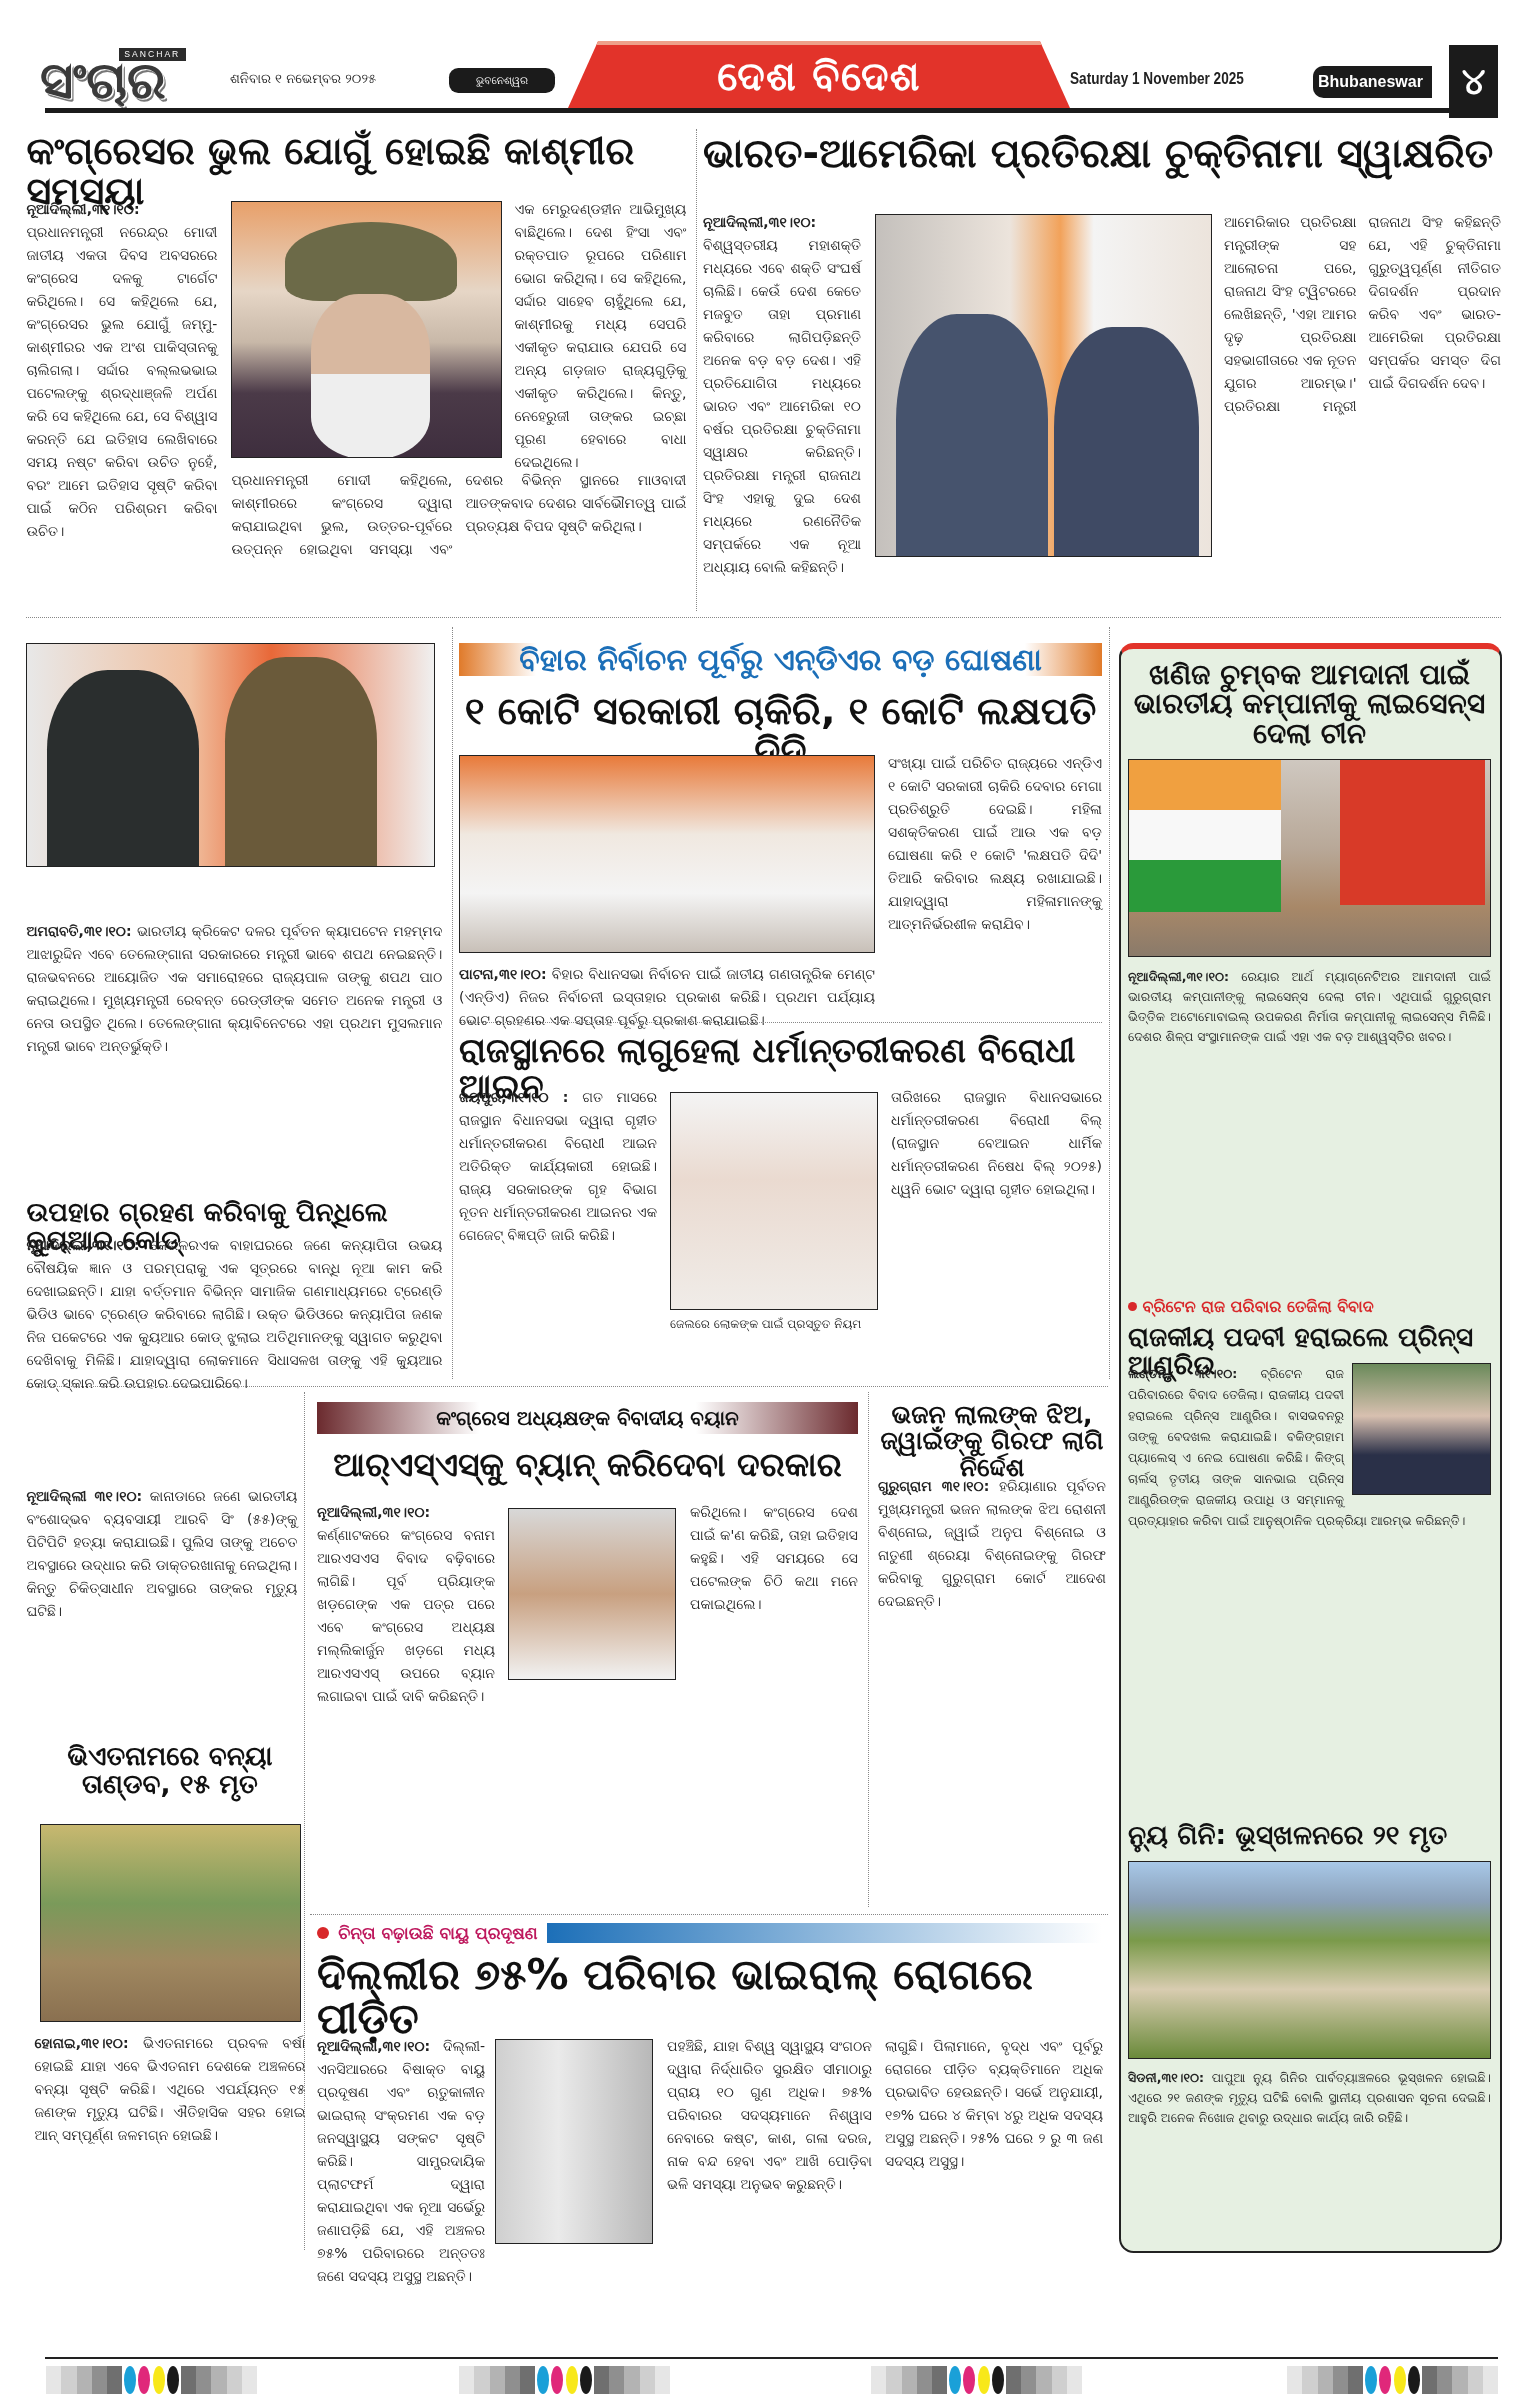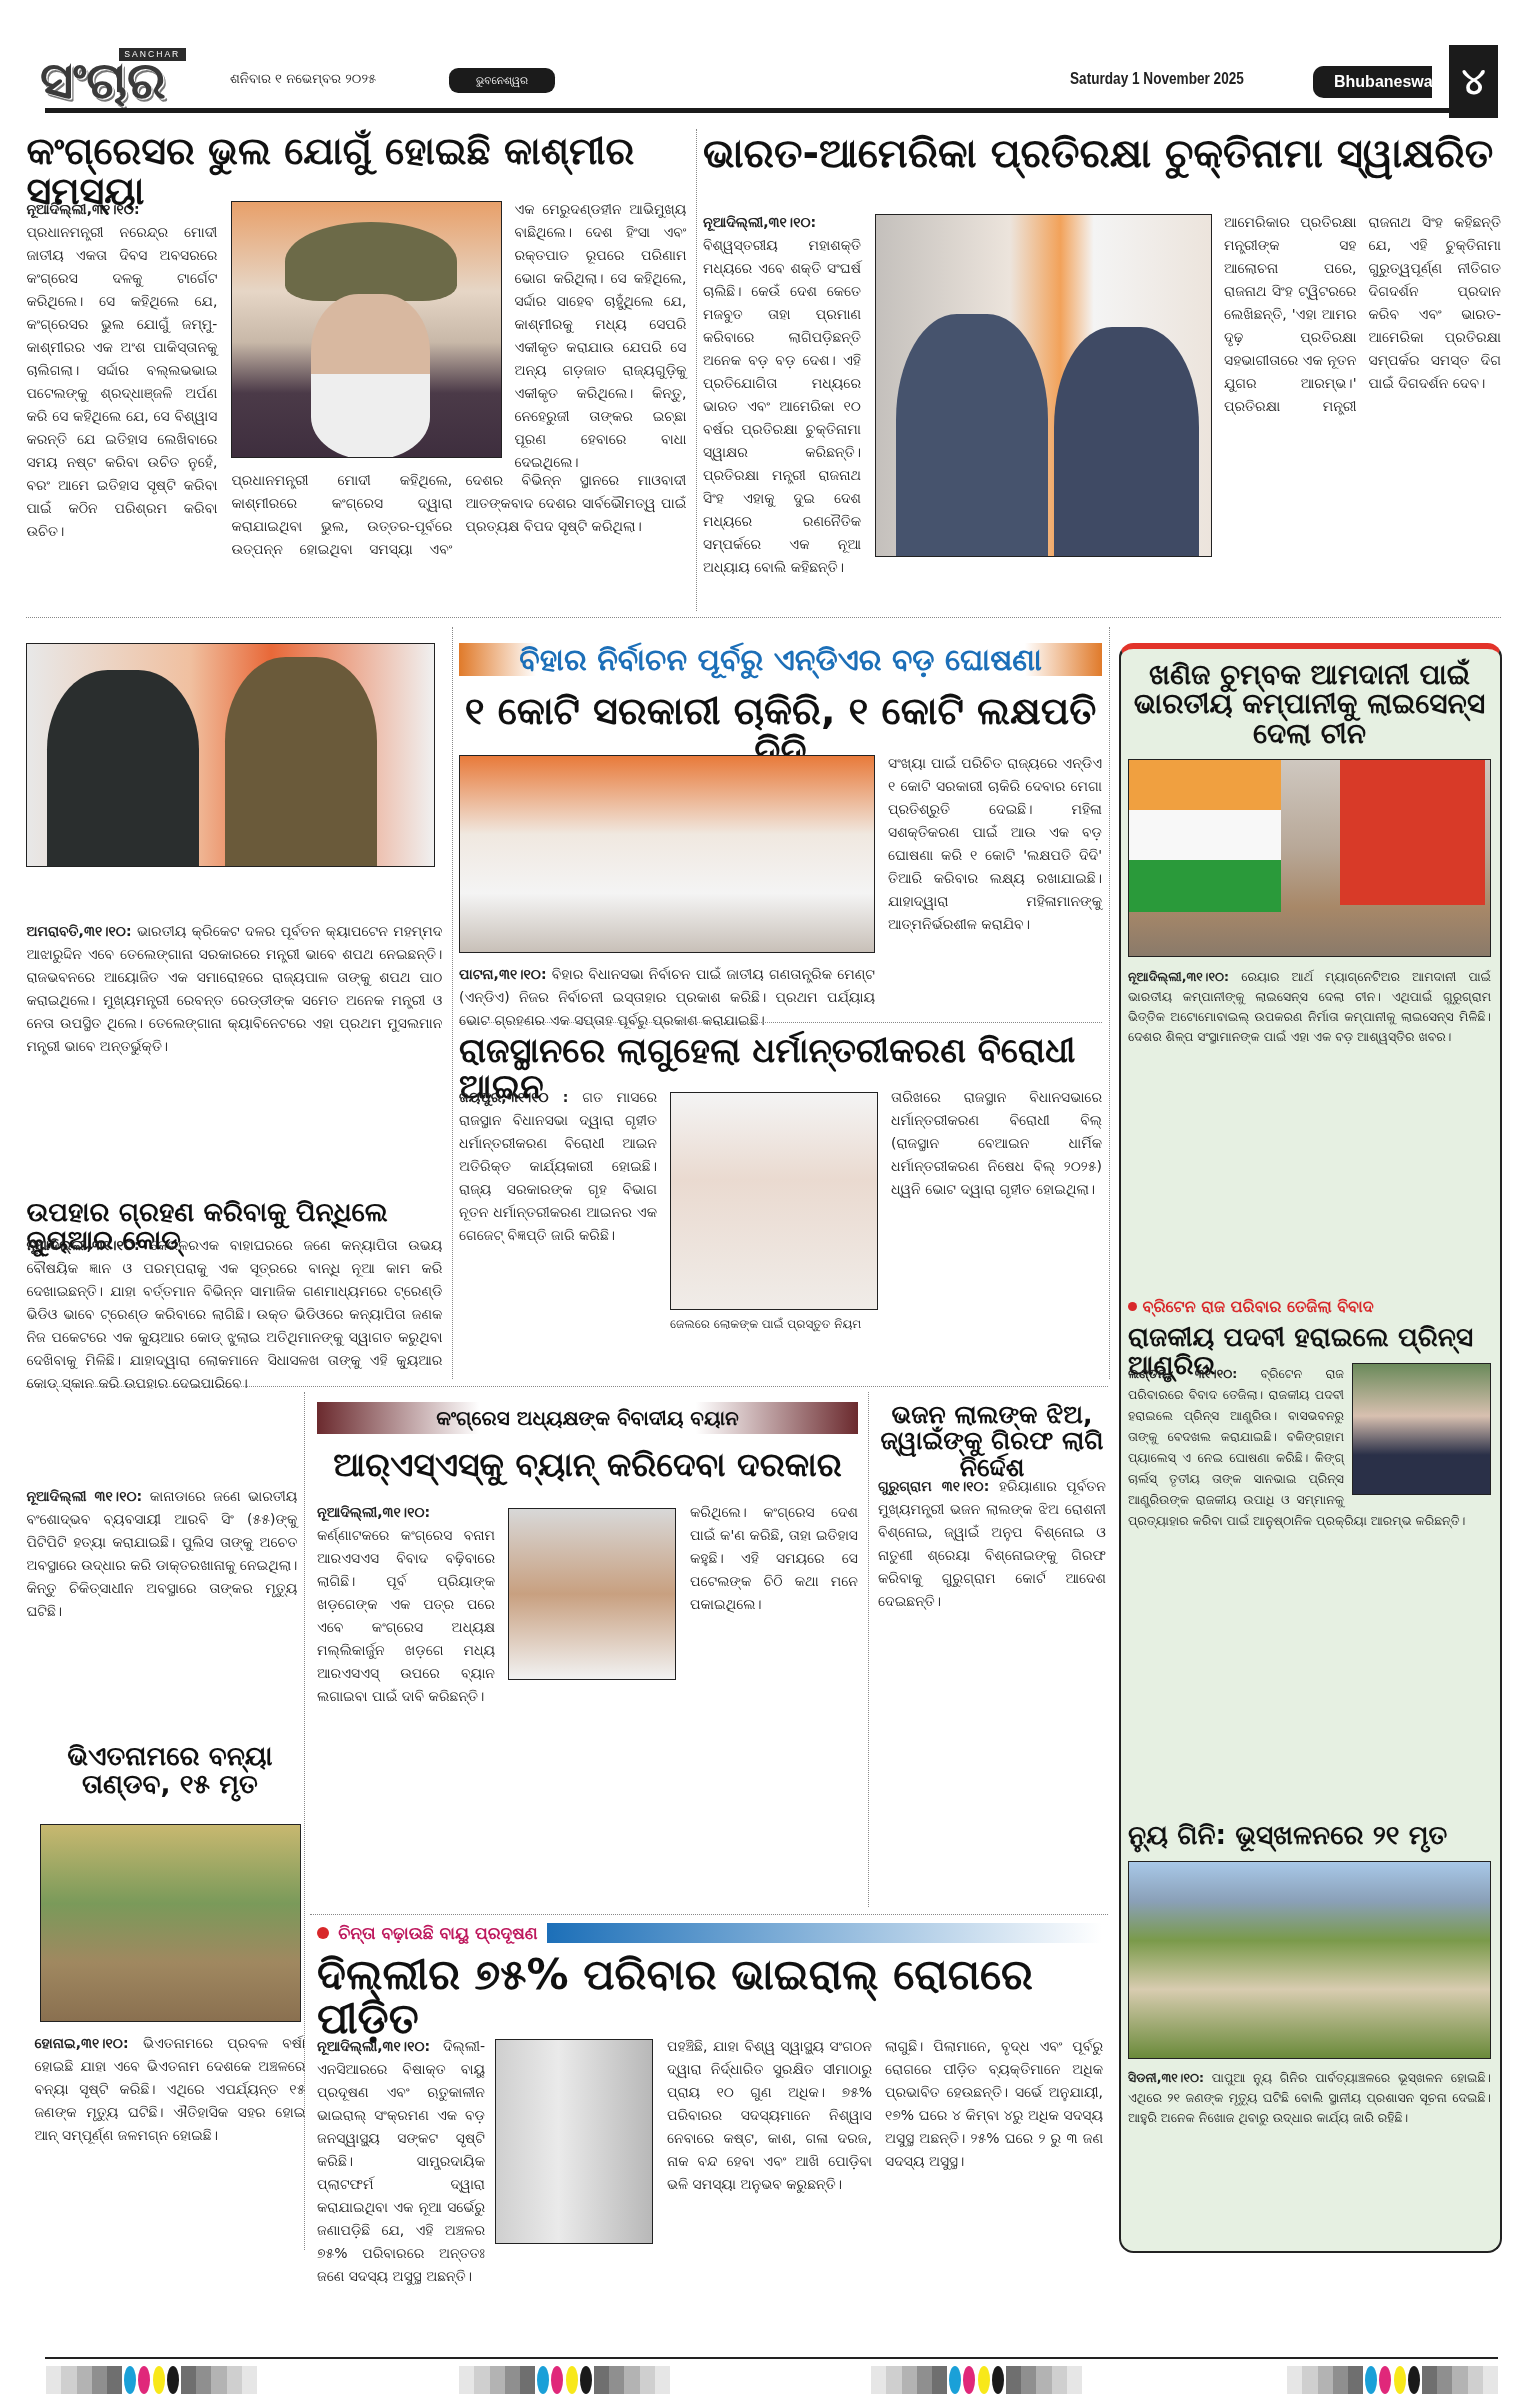--- a/index.html
+++ b/index.html
@@ -11,21 +11,21 @@
   
   .masthead { left: 0; top: 0; width: 1526px; height: 119px; }
   .logo-box { position: absolute; left: 40px; top: 40px; width: 185px; height: 76px; }
   .logo-tag { position: absolute; left: 79px; top: 8px; background: #2b2b2b; color: #fff; font-size: 8.6px; letter-spacing: 2px; padding: 1.3px 5.3px; font-family: "Liberation Sans", sans-serif; }
   .logo-text { position: absolute; left: 0; top: 14.5px; font-size: 51px; font-weight: bold; color: #3a3a3a; text-shadow: 1.3px 1.3px 0 #fff, 2.6px 2.6px 0 #777; line-height: 1; }
   .mast-date-od { position: absolute; left: 230px; top: 71px; font-size: 13.2px; color: #222; }
   .city-pill { position: absolute; left: 449px; top: 68px; width: 106px; height: 25px; background: #1b1b1b; color: #fff; border-radius: 9.2px; font-size: 10.6px; display: flex; align-items: center; justify-content: center; }
   .section-banner { position: absolute; left: 568px; top: 41px; width: 502px; height: 67px; background: #e2332a; clip-path: polygon(6% 0, 94% 0, 100% 100%, 0 100%); border-top: 4px solid #eea08a; display: flex; align-items: center; justify-content: center; }
   .section-banner span { color: #fff; font-size: 40px; font-weight: bold; letter-spacing: 1.3px; }
   .mast-date-en { position: absolute; left: 1070px; top: 70px; font-size: 16px; font-family: "Liberation Sans", sans-serif; font-weight: bold; color: #222; transform: scaleX(0.85); transform-origin: left; }
-  .city-en-pill { position: absolute; left: 1313px; top: 66px; width: 119px; height: 32px; background: #1b1b1b; color: #fff; border-radius: 10.6px 0 0 10.6px; font-family: "Liberation Sans", sans-serif; font-weight: bold; font-size: 16px; display: flex; align-items: center; padding-left: 21px; }
+  .city-en-pill { position: absolute; left: 1313px; top: 66px; width: 119px; height: 32px; background: #1b1b1b; color: #fff; border-radius: 10.6px 0 0 10.6px; font-family: "Liberation Sans", sans-serif; font-weight: bold; font-size: 16px; display: flex; align-items: center; padding-left: 5px; }
   .page-no { position: absolute; left: 1449px; top: 45px; width: 49px; height: 73px; background: #1b1b1b; color: #fff; font-size: 37px; font-weight: bold; display: flex; align-items: center; justify-content: center; }
   .mast-rule { position: absolute; left: 45px; top: 108px; width: 1453px; height: 5.3px; background: #1b1b1b; }
 
   
   .headline { font-weight: bold; line-height: 1.05; color: #111; }
   .body-text { font-size: 14px; line-height: 23px; color: #222; text-align: justify; }
   .dateline { font-weight: bold; }
   .photo { position: absolute; border: 1.3px solid #222; overflow: hidden; }
   .col-rule-v { position: absolute; width: 0; border-left: 1.3px dotted #888; }
   .col-rule-h { position: absolute; height: 0; border-top: 1.3px dotted #888; }
@@ -65,20 +65,23 @@
 </head>
 <body>
 
 <div class="abs masthead">
   <div class="logo-box">
     <span class="logo-tag">SANCHAR</span>
     <span class="logo-text">ସଂଚାର</span>
   </div>
   <span class="mast-date-od">ଶନିବାର ୧ ନଭେମ୍ବର ୨୦୨୫</span>
   <span class="city-pill">ଭୁବନେଶ୍ୱର</span>
+  <div class="section-banner">
+    <span>ଦେଶ ବିଦେଶ</span>
+  </div>
   <span class="mast-date-en">Saturday 1 November 2025</span>
   <span class="city-en-pill">Bhubaneswar</span>
   <span class="page-no">୪</span>
   <div class="mast-rule"></div>
 </div>
 
 <div class="abs" style="left:26.4px; top:132px; width:660px; height:482px;">
   <div class="headline" style="font-size:38px; margin-bottom:14.5px;">କଂଗ୍ରେସର ଭୁଲ ଯୋଗୁଁ ହୋଇଛି କାଶ୍ମୀର ସମସ୍ୟା</div>
   <div class="body-text" style="position:absolute; left:0; top:66px; width:191px;">
     <span class="dateline">ନୂଆଦିଲ୍ଲୀ,୩୧।୧୦:</span>

